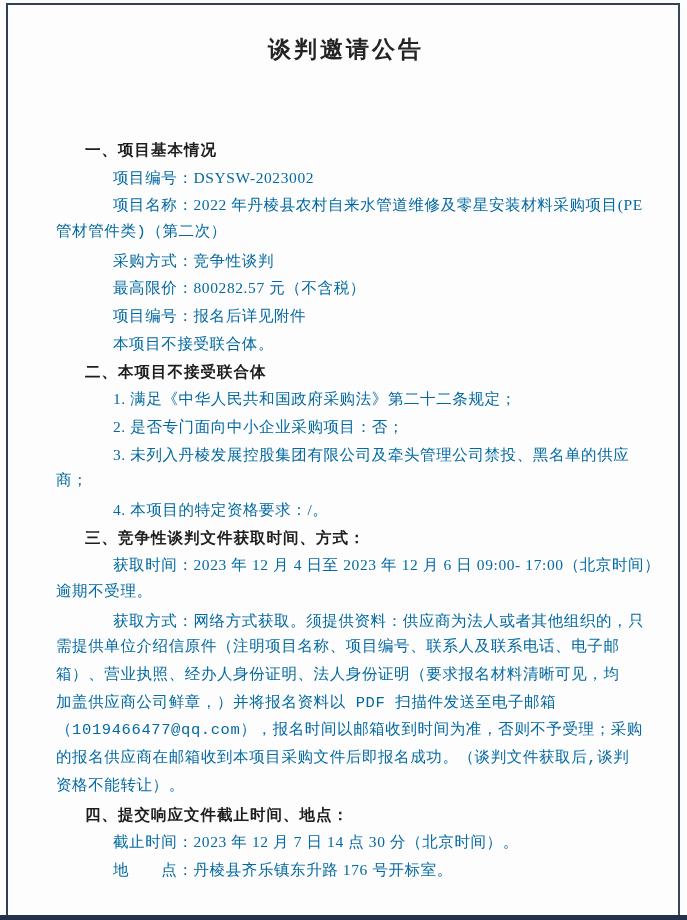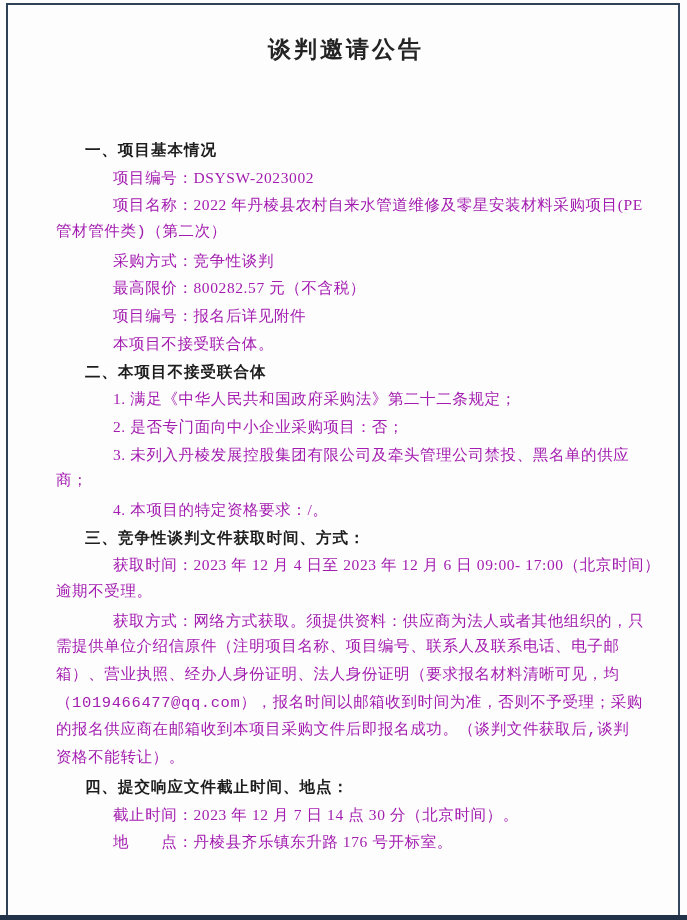--- a/index.html
+++ b/index.html
@@ -54,21 +54,21 @@
     letter-spacing: 3px;
     color: #242424;
     white-space: pre;
   }
   .line {
     height: 27.7px;
     line-height: 27.7px;
     font-size: 15.5px;
     letter-spacing: 0.6px;
     white-space: pre;
-    color: #a21caf;
+    color: #0369a1;
   }
   .line.heading {
     font-family: Liberation Serif, serif;
     font-weight: 700;
     color: #1d1d1d;
     padding-left: 29px;
     font-size: 15.5px;
     letter-spacing: 1px;
   }
   .line.para {
@@ -101,20 +101,21 @@
         <div class="line para">2. 是否专门面向中小企业采购项目：否；</div>
         <div class="line para">3. 未列入丹棱发展控股集团有限公司及牵头管理公司禁投、黑名单的供应</div>
         <div class="line cont">商；</div>
         <div class="line para">4. 本项目的特定资格要求：/。</div>
         <div class="line heading">三、竞争性谈判文件获取时间、方式：</div>
         <div class="line para">获取时间：2023 年 12 月 4 日至 2023 年 12 月 6 日 09:00- 17:00（北京时间）</div>
         <div class="line cont">逾期不受理。</div>
         <div class="line para">获取方式：网络方式获取。须提供资料：供应商为法人或者其他组织的，只</div>
         <div class="line cont">需提供单位介绍信原件（注明项目名称、项目编号、联系人及联系电话、电子邮</div>
         <div class="line cont">箱）、营业执照、经办人身份证明、法人身份证明（要求报名材料清晰可见，均</div>
+        <div class="line cont">加盖供应商公司鲜章，）并将报名资料以 PDF 扫描件发送至电子邮箱</div>
         <div class="line cont">（1019466477@qq.com），报名时间以邮箱收到时间为准，否则不予受理；采购</div>
         <div class="line cont">的报名供应商在邮箱收到本项目采购文件后即报名成功。（谈判文件获取后,谈判</div>
         <div class="line cont">资格不能转让）。</div>
         <div class="line heading">四、提交响应文件截止时间、地点：</div>
         <div class="line para">截止时间：2023 年 12 月 7 日 14 点 30 分（北京时间）。</div>
         <div class="line para">地　　点：丹棱县齐乐镇东升路 176 号开标室。</div>
       </div>
   </div>
 
   <div class="scan-bottom"></div>

